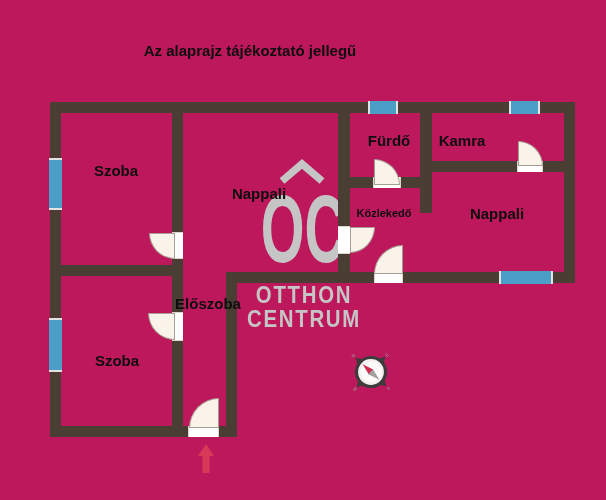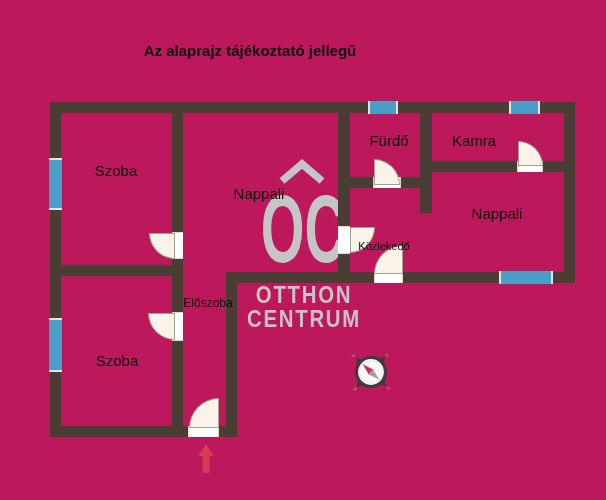--- a/index.html
+++ b/index.html
@@ -33,25 +33,25 @@
   .gap.h{border-left:1.5px solid #ddd6cd;border-right:1.5px solid #ddd6cd;box-sizing:border-box;}
   .window{position:absolute;background:var(--window-color,#4a9ec7);z-index:4;box-sizing:border-box;}
   .window.v{border-top:2px solid #e3e3e3;border-bottom:2px solid #e3e3e3;}
   .window.h{border-left:2px solid #e3e3e3;border-right:2px solid #e3e3e3;}
   .door{
     position:absolute;background:var(--door-fill,#faf3e9);
     border:1px solid var(--door-stroke,#a79e93);box-sizing:border-box;z-index:4;
   }
   .rlabel{
     position:absolute;transform:translate(-50%,-50%);
-    font-weight:400;color:var(--text-color,#0d0d0d);white-space:nowrap;z-index:5;
+    font-weight:700;color:var(--text-color,#0d0d0d);white-space:nowrap;z-index:5;
     font-size:15px;
   }
   .rlabel.small{font-size:11px;}
-  .rlabel.tiny{font-size:12px;}
+  .rlabel.tiny{font-size:15px;}
   .overlay{position:absolute;z-index:5;}
 </style>
 </head>
 <body>
 
 <div class="stage">
 
   <div class="title">Az alaprajz tájékoztató jellegű</div>
 
   <svg class="wm wm-chevron" width="48" height="28" viewBox="0 0 48 28">
@@ -92,23 +92,23 @@
   <div class="door" style="left:148px;top:313px;width:27px;height:27px;border-radius:0 0 0 100%;"></div>
   <div class="door" style="left:350px;top:227px;width:25px;height:26px;border-radius:0 0 100% 0;"></div>
   <div class="door" style="left:374px;top:159px;width:26px;height:26px;border-radius:0 100% 0 0;"></div>
   <div class="door" style="left:518px;top:141px;width:25px;height:25px;border-radius:0 100% 0 0;"></div>
   <div class="door" style="left:374px;top:245px;width:29px;height:29px;border-radius:100% 0 0 0;"></div>
   <div class="door" style="left:189px;top:398px;width:30px;height:30px;border-radius:100% 0 0 0;"></div>
 
   <div class="rlabel" style="left:116px;top:170px;">Szoba</div>
   <div class="rlabel" style="left:259px;top:193px;">Nappali</div>
   <div class="rlabel" style="left:389px;top:140px;">Fürdő</div>
-  <div class="rlabel" style="left:474px;top:140px;">Kamra</div>
+  <div class="rlabel" style="left:462px;top:140px;">Kamra</div>
   <div class="rlabel" style="left:497px;top:213px;">Nappali</div>
-  <div class="rlabel small" style="left:384px;top:213px;margin-top:33px;">Közlekedő</div>
+  <div class="rlabel small" style="left:384px;top:213px;">Közlekedő</div>
   <div class="rlabel tiny" style="left:208px;top:303px;">Előszoba</div>
   <div class="rlabel" style="left:117px;top:360px;">Szoba</div>
 
   <svg class="overlay" style="left:345px;top:346px;" width="52" height="52" viewBox="0 0 52 52">
     <g transform="rotate(-47 26 26)">
       <polygon points="26,5 22,12 30,12" fill="#3d3b3b"></polygon>
       <polygon points="47,26 40,22 40,30" fill="#3d3b3b"></polygon>
       <polygon points="26,47 22,40 30,40" fill="#3d3b3b"></polygon>
       <polygon points="5,26 12,22 12,30" fill="#3d3b3b"></polygon>
       <circle cx="26" cy="26" r="14.5" fill="#f2f0ee" stroke="#3d3b3b" stroke-width="3.2"></circle>

